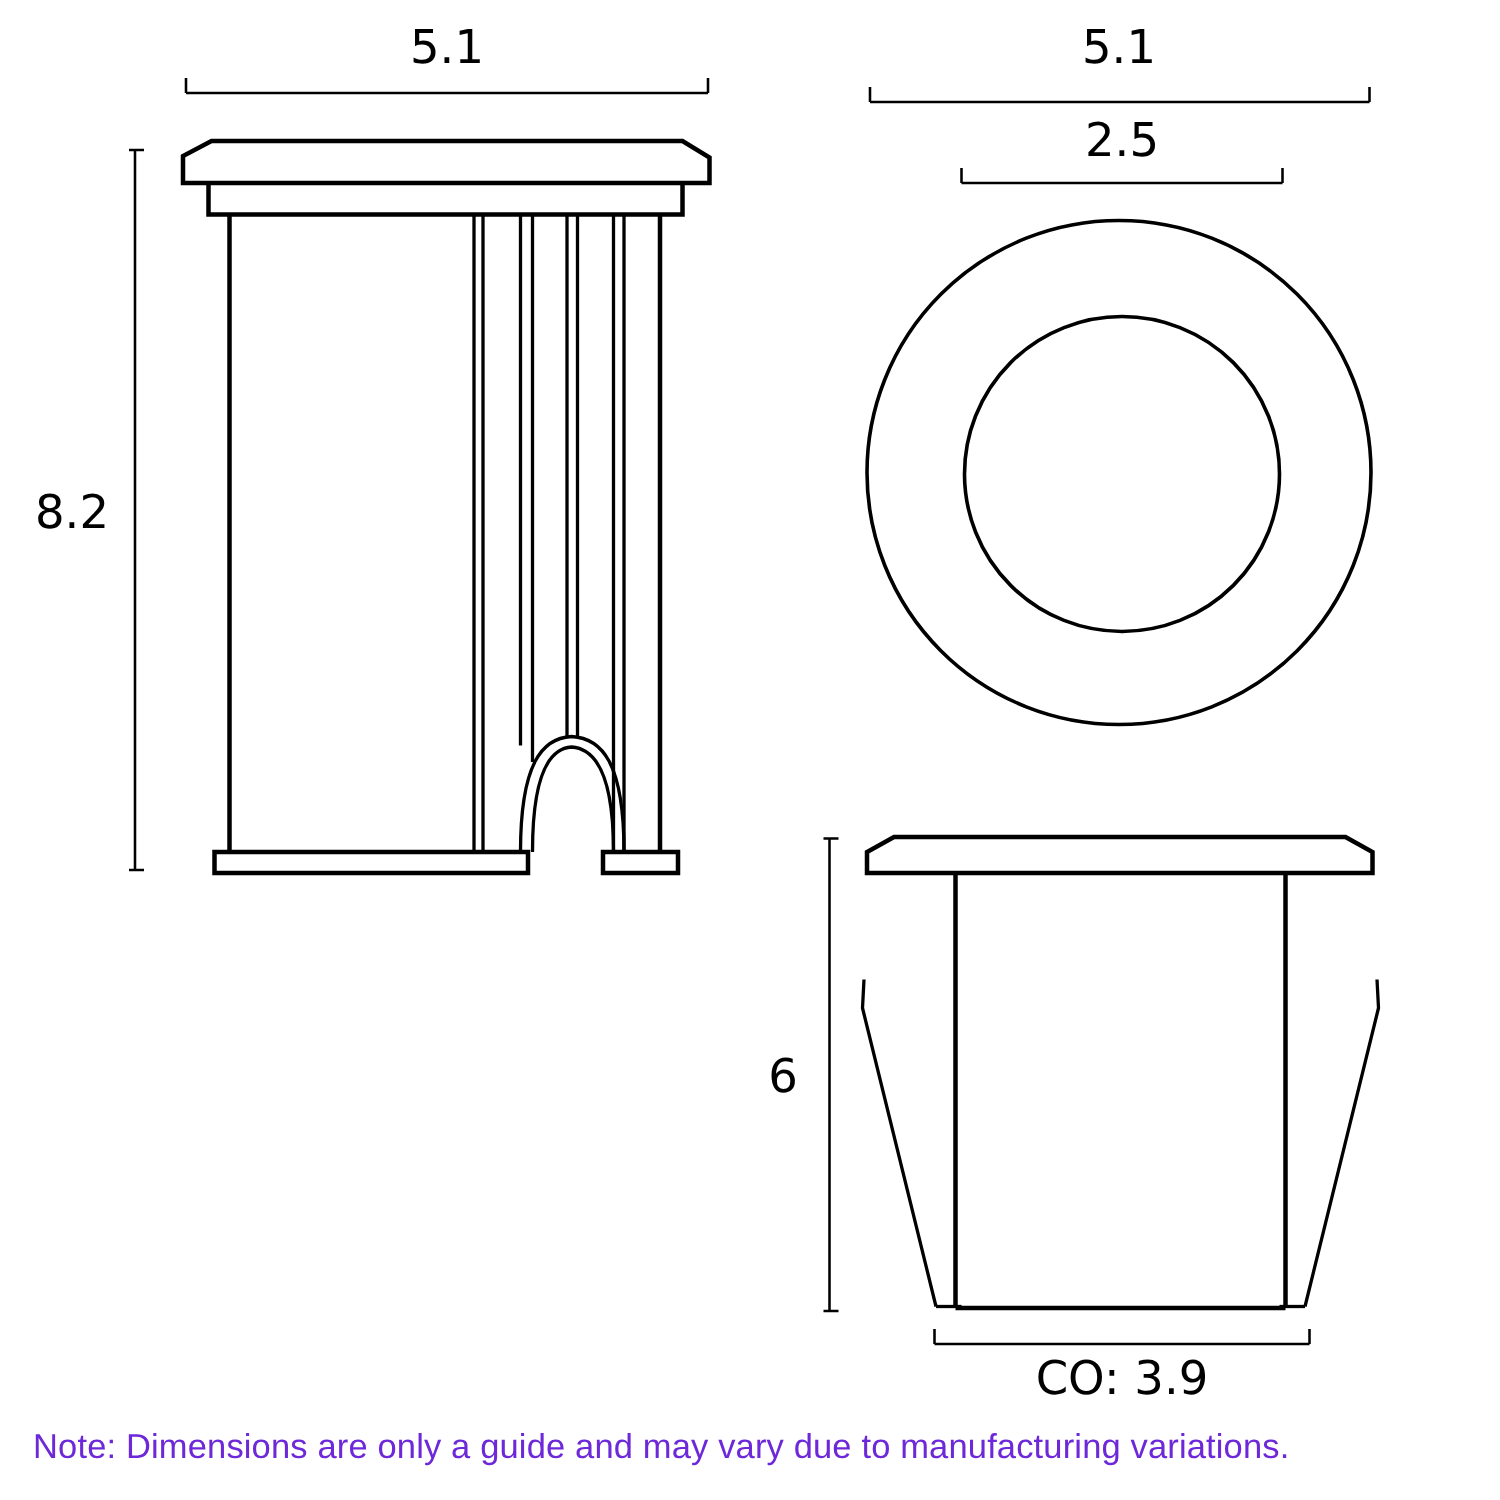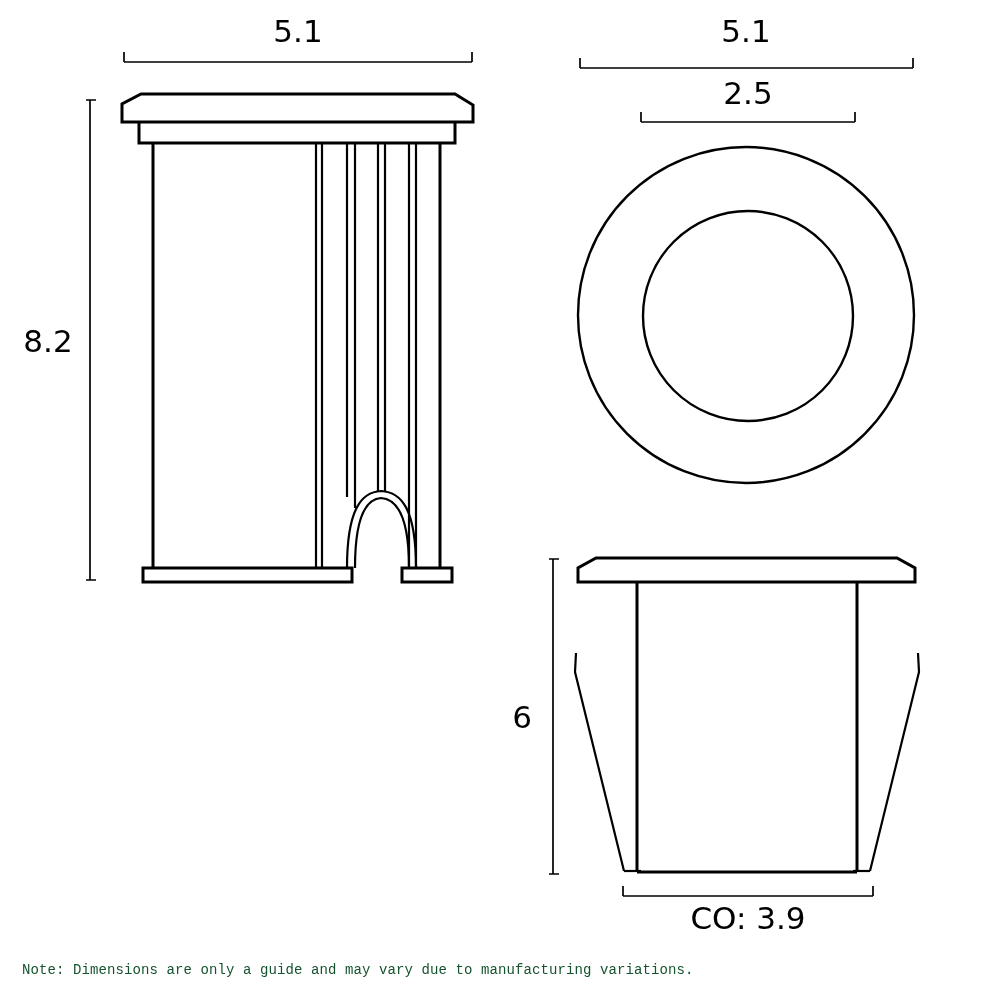--- a/index.html
+++ b/index.html
@@ -57,23 +57,23 @@
     font-family: "DejaVu Sans", "Liberation Sans", sans-serif;
     font-size: 31px;
     fill: #000000;
     text-anchor: middle;
     dominant-baseline: alphabetic;
   }
   .note-text {
     position: absolute;
     left: 22px;
     bottom: 22px;
-    font-family: Liberation Mono, monospace;
-    font-size: 14px;
-    color: #14532d;
+    font-family: Liberation Sans, sans-serif;
+    font-size: 23px;
+    color: #6d28d9;
     letter-spacing: 0.1px;
     white-space: nowrap;
   }
 </style>
 </head>
 <body>
 
 <div id="sheet">
 
   <svg id="drawing" viewBox="0 0 1000 1000" xmlns="http://www.w3.org/2000/svg">

